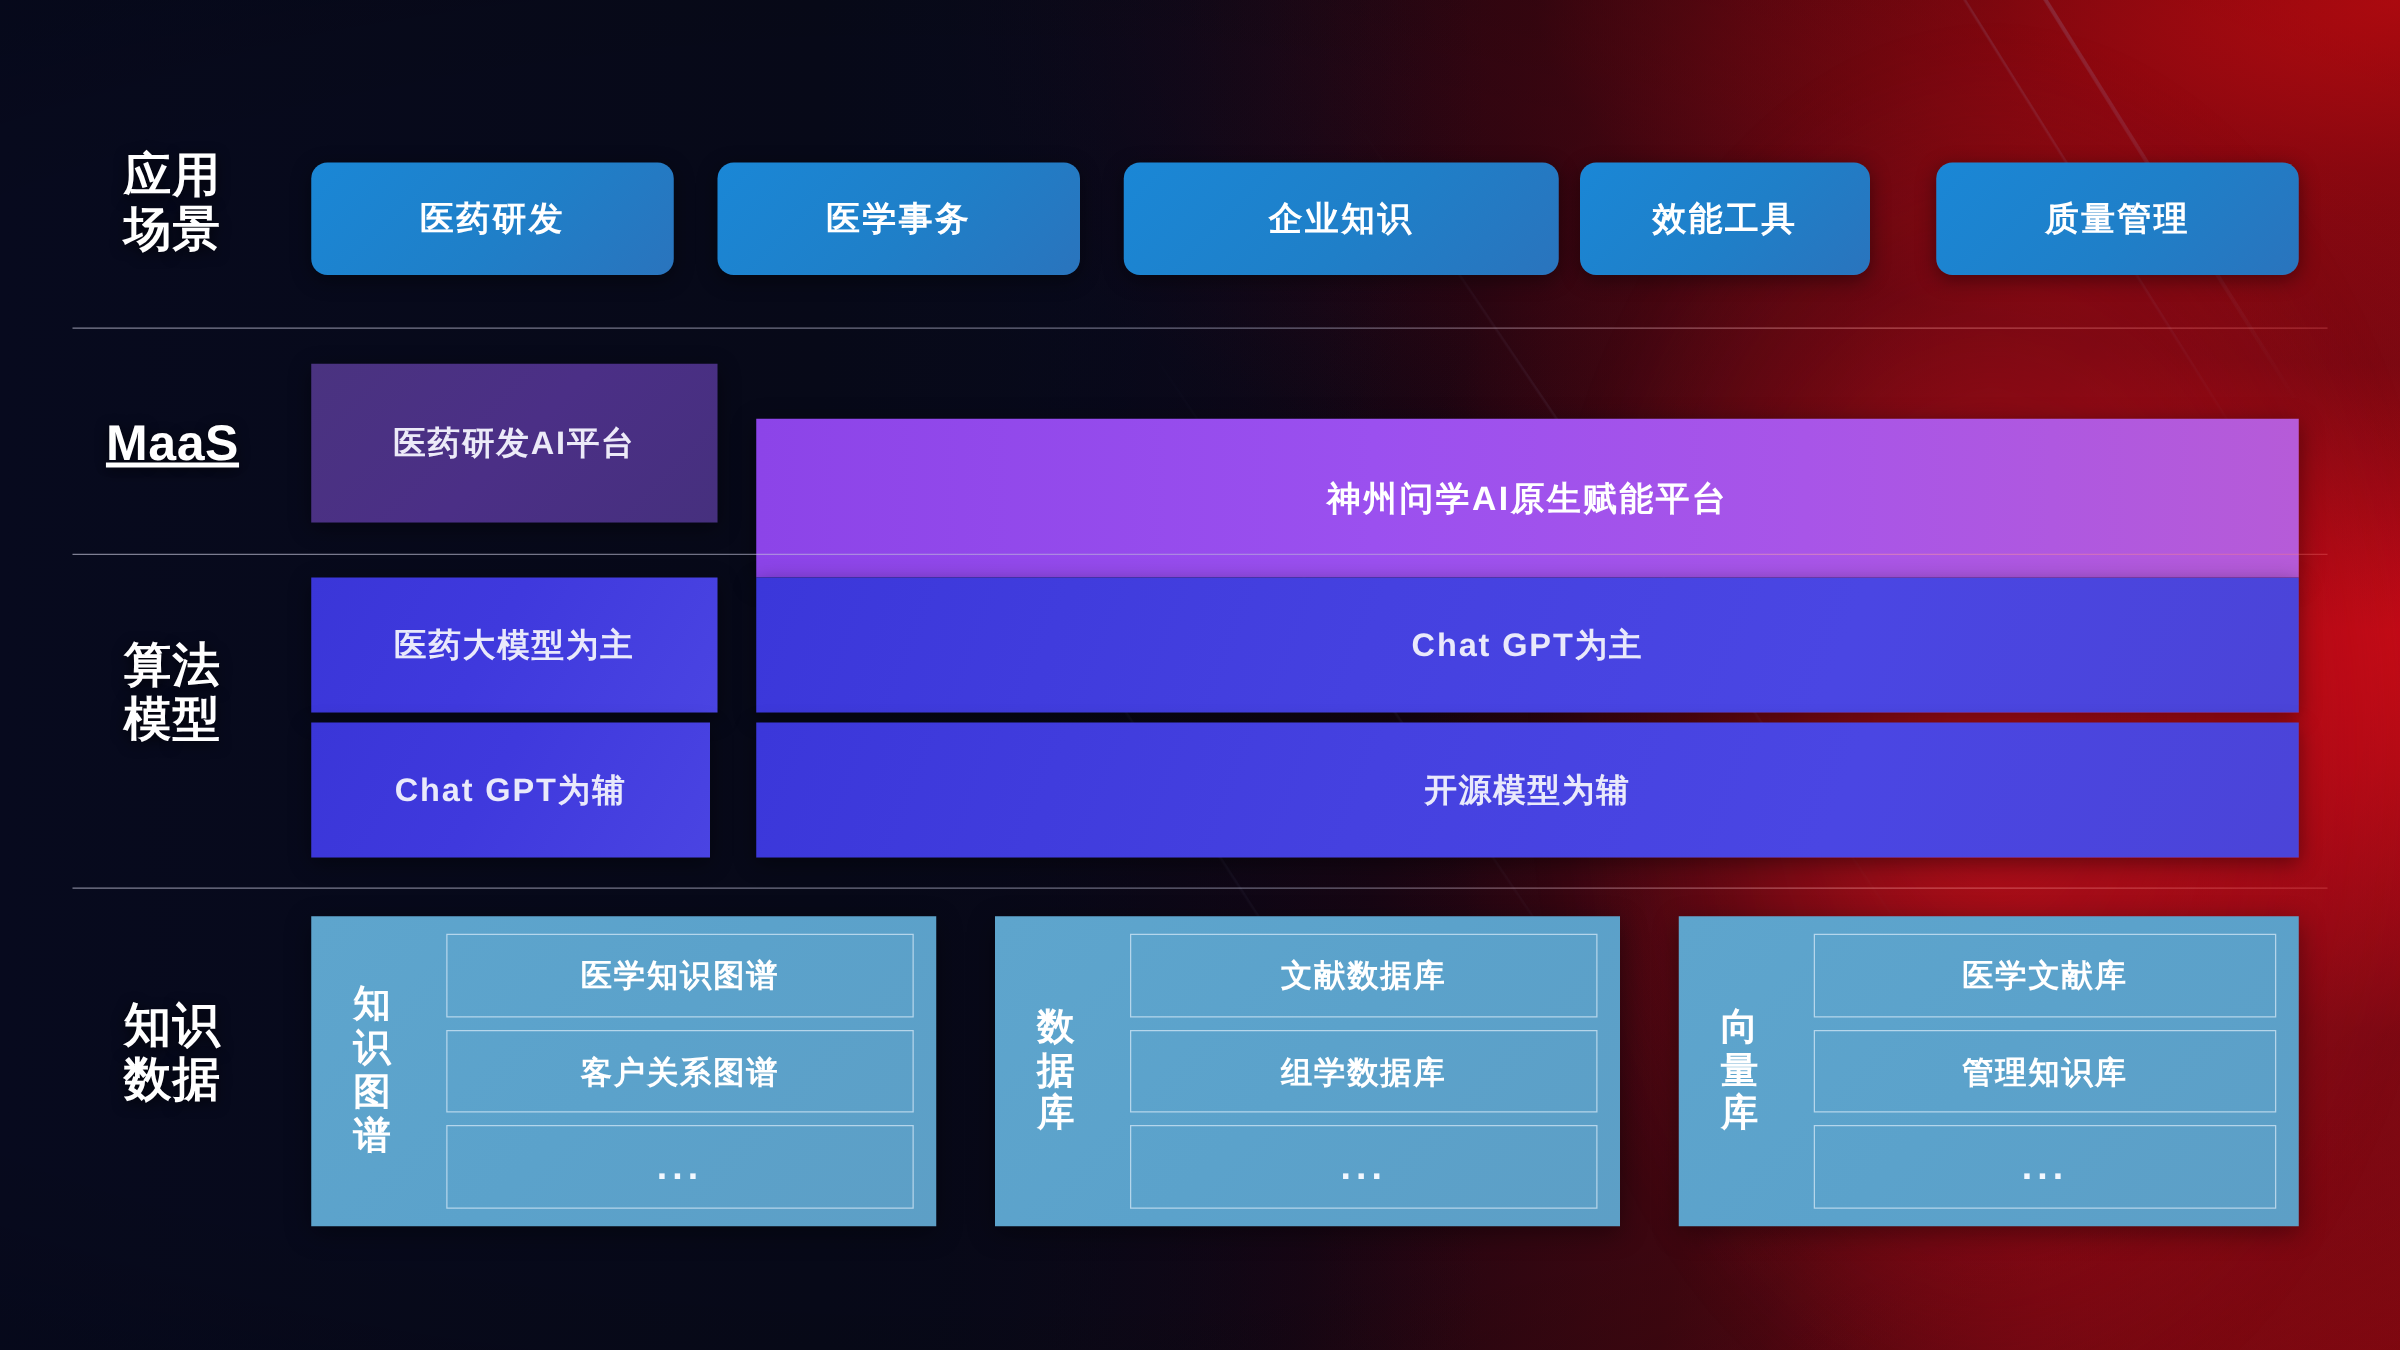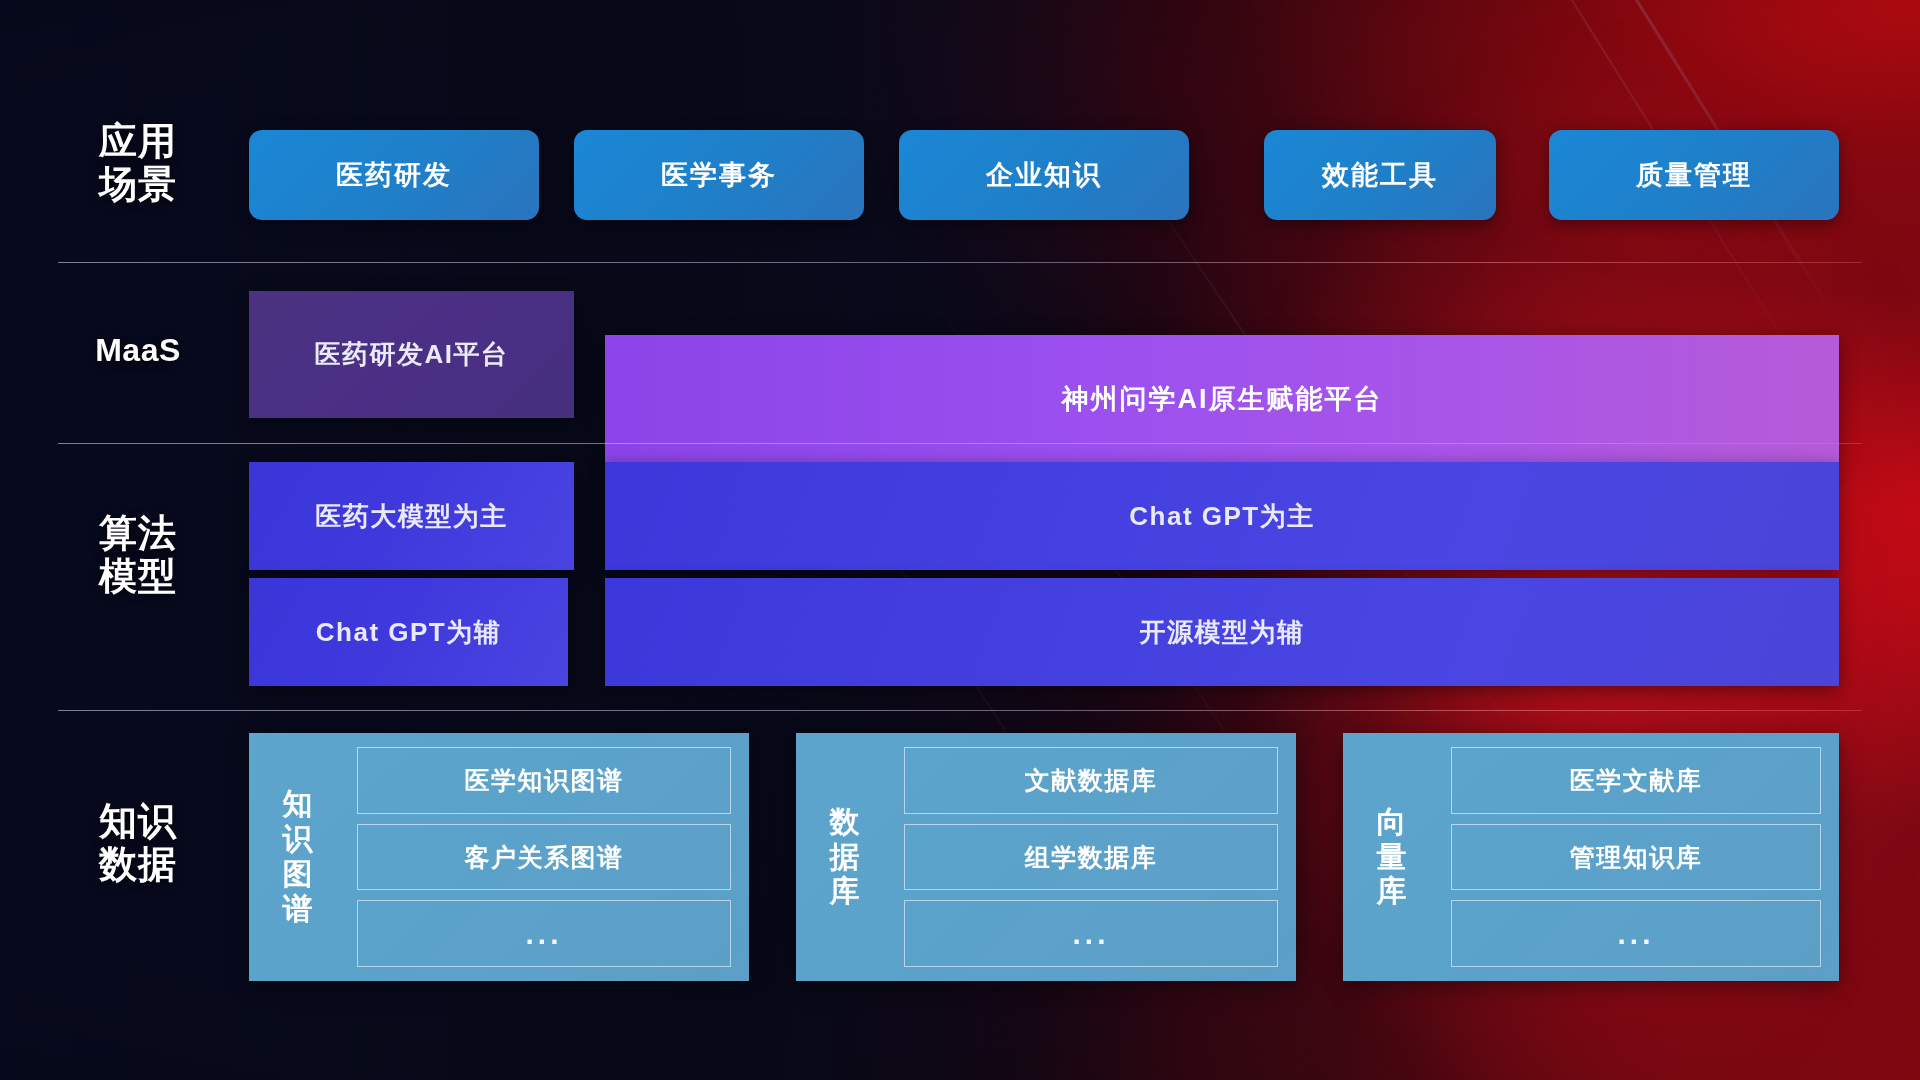--- a/index.html
+++ b/index.html
@@ -52,21 +52,21 @@
     left:58px;
     color:#ffffff;
     font-size:38px;
     font-weight:bold;
     line-height:1.12;
     text-align:center;
     letter-spacing:1px;
     white-space:pre-line;
     text-shadow:0 2px 10px rgba(0,0,0,0.7);
   }
-  .row-label.latin { font-size:32px; letter-spacing:0.5px; }
+  .row-label.latin { font-size:40px; letter-spacing:0.5px;text-decoration:underline; }
 
   .divider {
     position:absolute;
     left:58px; right:58px;
     height:1px;
     background:linear-gradient(90deg, rgba(200,200,220,0.62) 0%, rgba(190,190,215,0.5) 55%, rgba(255,160,160,0.45) 80%, rgba(255,120,120,0.30) 100%);
   }
 
   
   .app-box {
@@ -150,21 +150,21 @@
   <div class="vignette"></div>
 </div>
 
 <div id="sheet">
 
   <div class="row-label" style="top:120px;">应用
 场景</div>
 
   <div class="app-box" style="left:249px; top:130px; width:290px;">医药研发</div>
   <div class="app-box" style="left:574px; top:130px; width:290px;">医学事务</div>
-  <div class="app-box" style="left:899px; top:130px; width:290px;">企业知识</div>
+  <div class="app-box" style="left:899px; top:130px; width:348px;">企业知识</div>
   <div class="app-box" style="left:1264px; top:130px; width:232px;">效能工具</div>
   <div class="app-box" style="left:1549px; top:130px; width:290px;">质量管理</div>
 
   <div class="divider" style="top:262px;"></div>
 
   <div class="row-label latin" style="top:333px;">MaaS</div>
 
   <div class="maas-left" style="left:249px; top:291px; width:325px; height:127px;">医药研发AI平台</div>
   <div class="maas-right" style="left:605px; top:291px; width:1234px; height:127px;">神州问学AI原生赋能平台</div>
 

